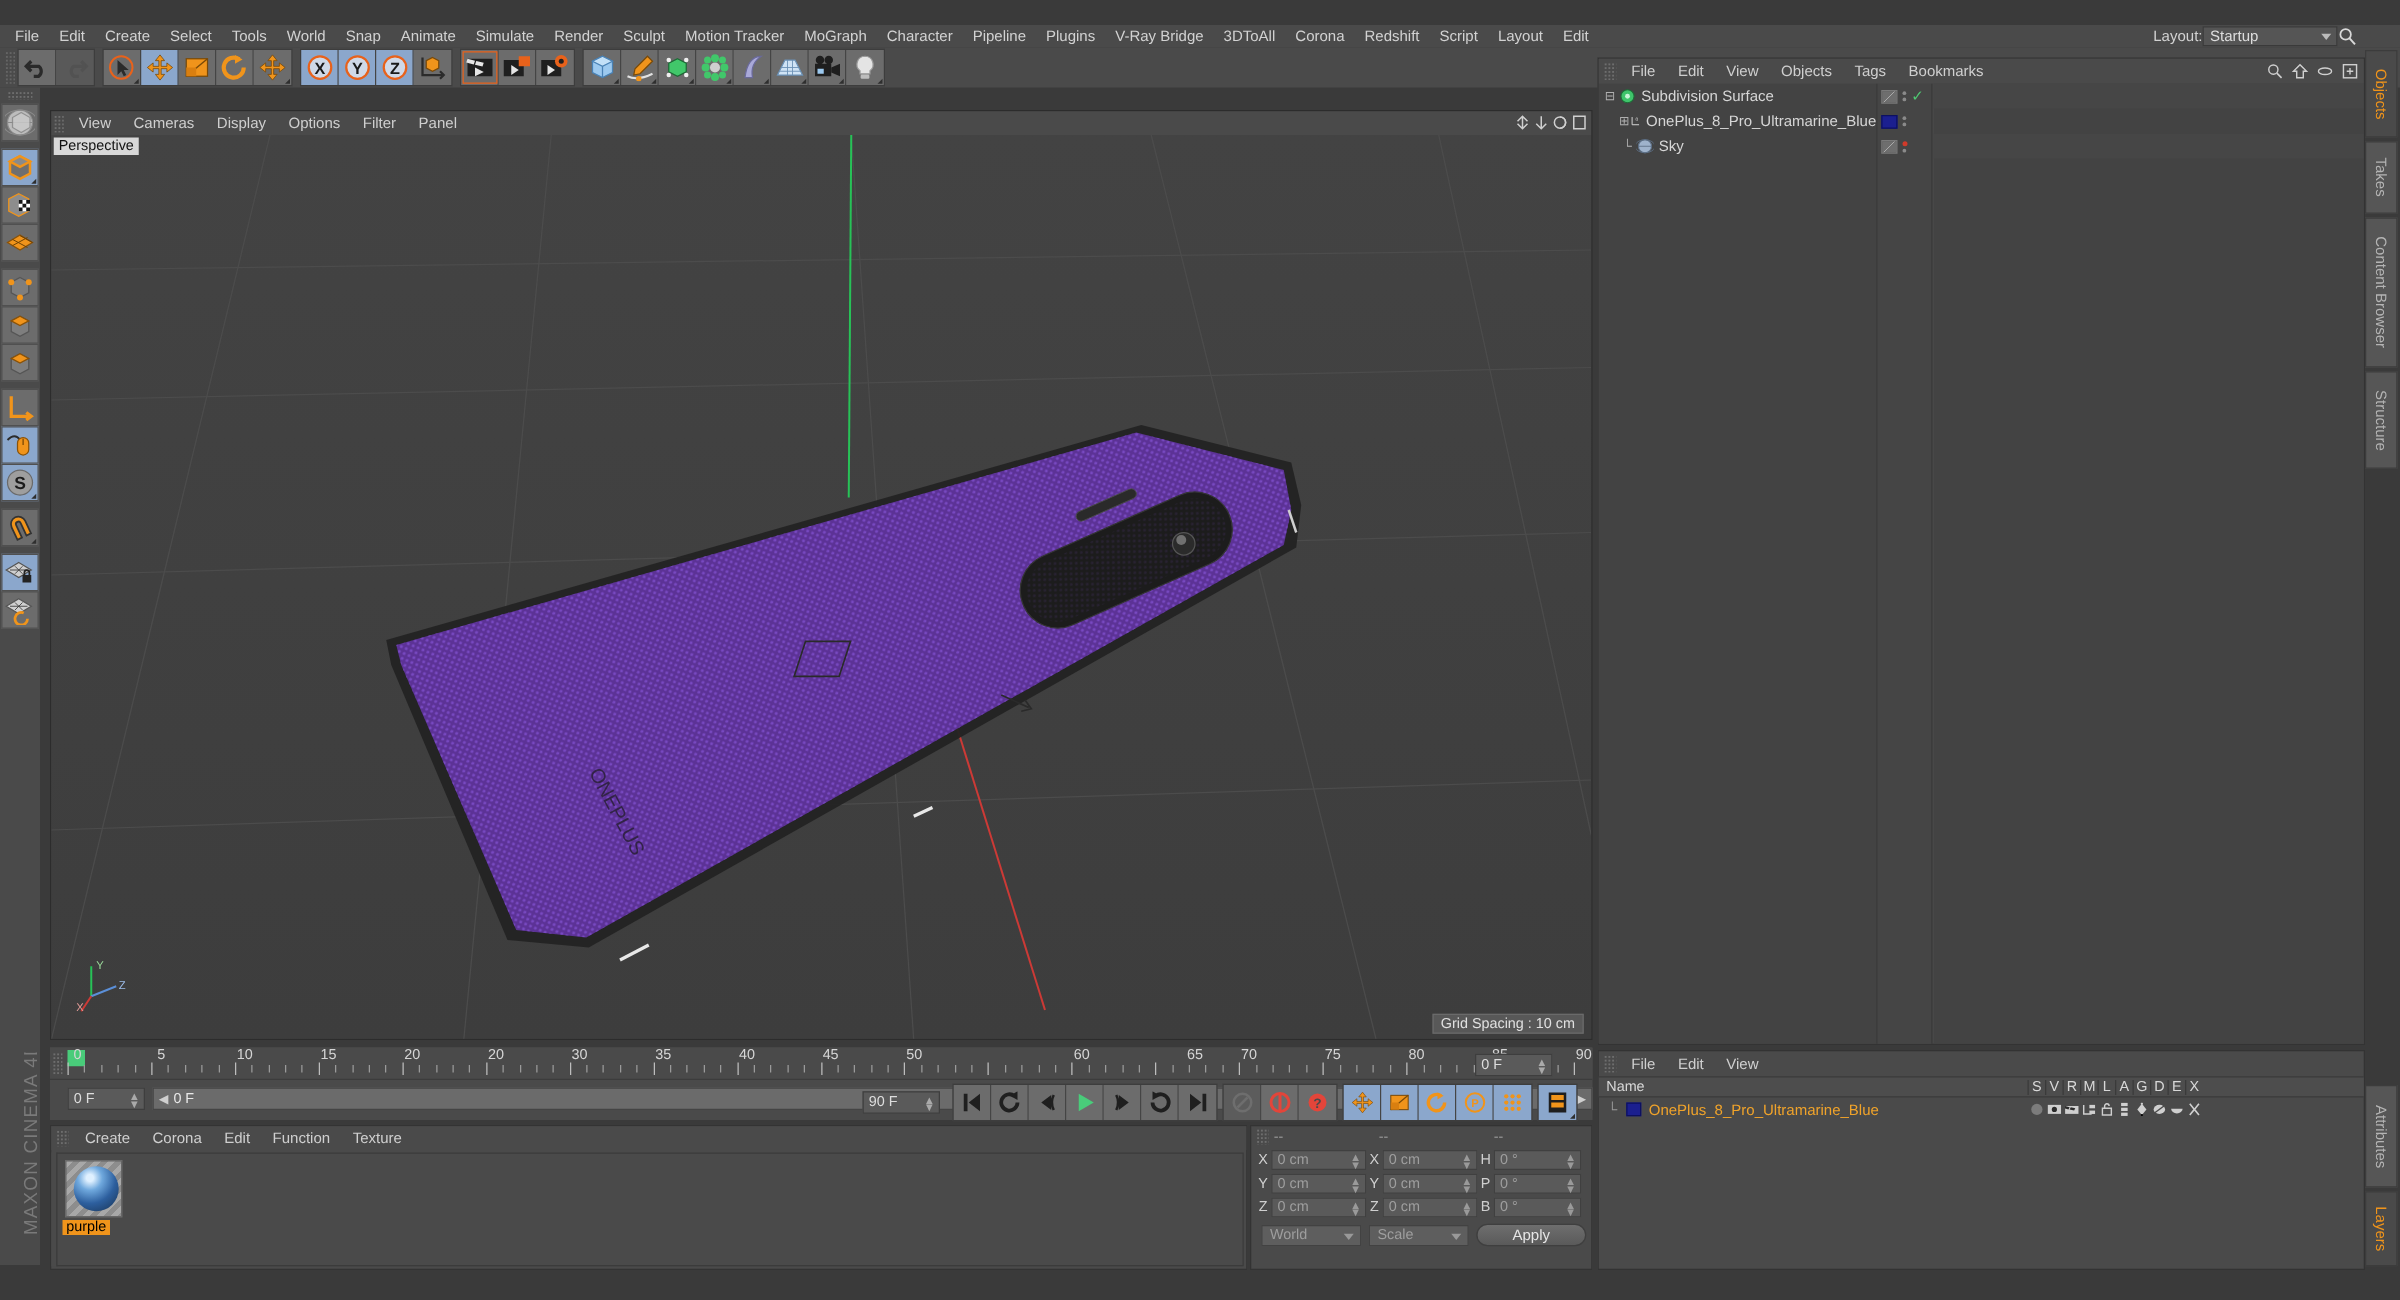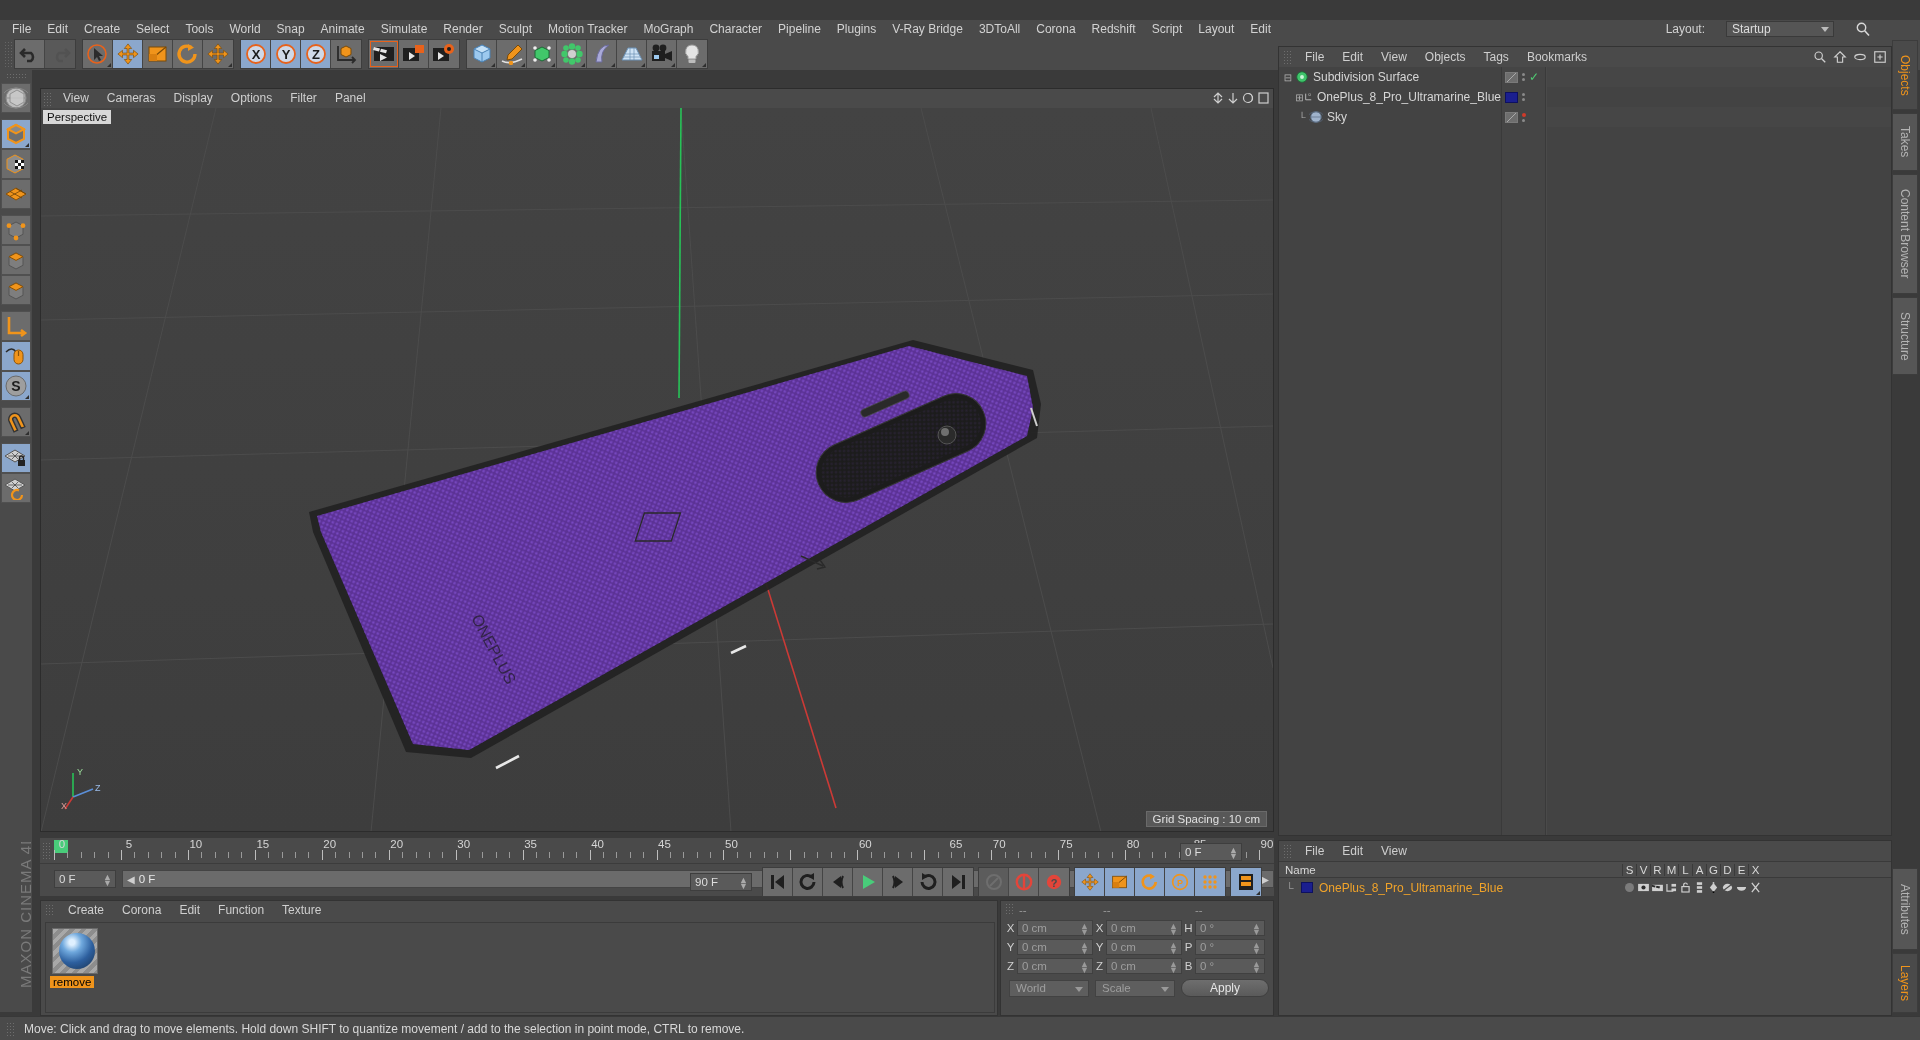--- a/index.html
+++ b/index.html
@@ -28,21 +28,21 @@
   .winbtn{ width:30px;height:20px; display:flex;align-items:center;justify-content:center;
            color:#fff; font-size:13px; line-height:1;}
 
   
   .menubar{
     position:absolute; left:0; top:20px; width:1920px; height:18px;
     background:#4a4a4a; display:flex; align-items:center;
   }
   .menubar .mi{ padding:0 8px; height:18px; line-height:18px; font-size:12px; color:#d2d2d2;
                 white-space:nowrap;}
-  .layoutbox{ position:absolute; right:49px; top:20px; height:18px; display:flex; align-items:center; gap:21px;}
+  .layoutbox{ position:absolute; right:34px; top:20px; height:18px; display:flex; align-items:center; gap:0;}
   .layoutbox .lbl{font-size:12px;color:#d2d2d2;}
   .layoutsel{ width:108px;height:16px;background:#555;border:1px solid #3a3a3a;
               display:flex;align-items:center;padding-left:5px;font-size:12px;color:#ddd;
               position:relative;}
   .layoutsel .caret{ position:absolute; right:4px; top:5px; width:0;height:0;
         border-left:4px solid transparent;border-right:4px solid transparent;border-top:5px solid #bbb;}
   .srchglass{ width:16px;height:16px; }
 
   
   .toolbar{
@@ -886,21 +886,21 @@
       <div class="mi">Corona</div>
       <div class="mi">Edit</div>
       <div class="mi">Function</div>
       <div class="mi">Texture</div>
     </div>
     <div class="matside"></div>
     <div class="matbody">
       <div class="matthumb">
         <div class="matball"></div>
       </div>
-      <div class="matname">remove</div>
+      <div class="matname">purple</div>
     </div>
   </div>
 
   <div class="coordwrap">
     <div class="coordhdr">
       <div class="g"></div>
       <span style="width:84px">--</span>
       <span style="width:92px">--</span>
       <span>--</span>
     </div>
@@ -1150,17 +1150,13 @@
     <div class="vtab" style="height:58px">Takes</div>
     <div class="vtab" style="height:120px">Content Browser</div>
     <div class="vtab" style="height:78px">Structure</div>
   </div>
 
   <div class="vtabs2">
     <div class="vtab" style="height:82px">Attributes</div>
     <div class="vtab act" style="height:60px">Layers</div>
   </div>
 
-  <div class="statusbar">
-    <div class="g"></div>
-    <div class="txt">Move: Click and drag to move elements. Hold down SHIFT to quantize movement / add to the selection in point mode, CTRL to remove.</div>
-  </div>
 </div>
 
 </body></html>

